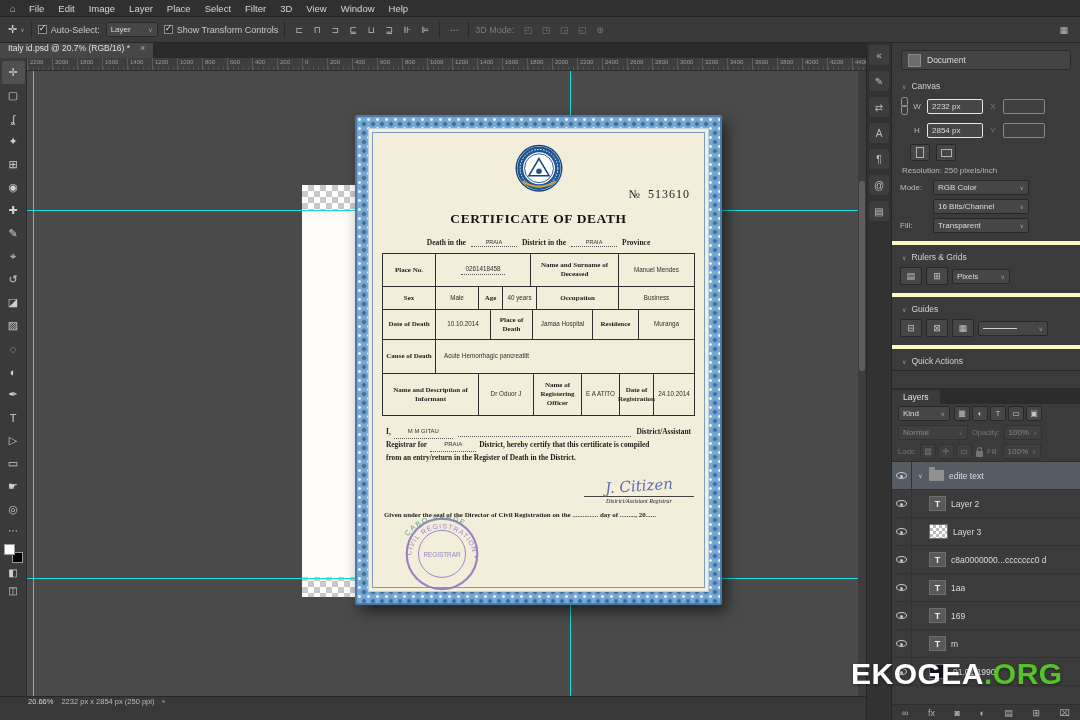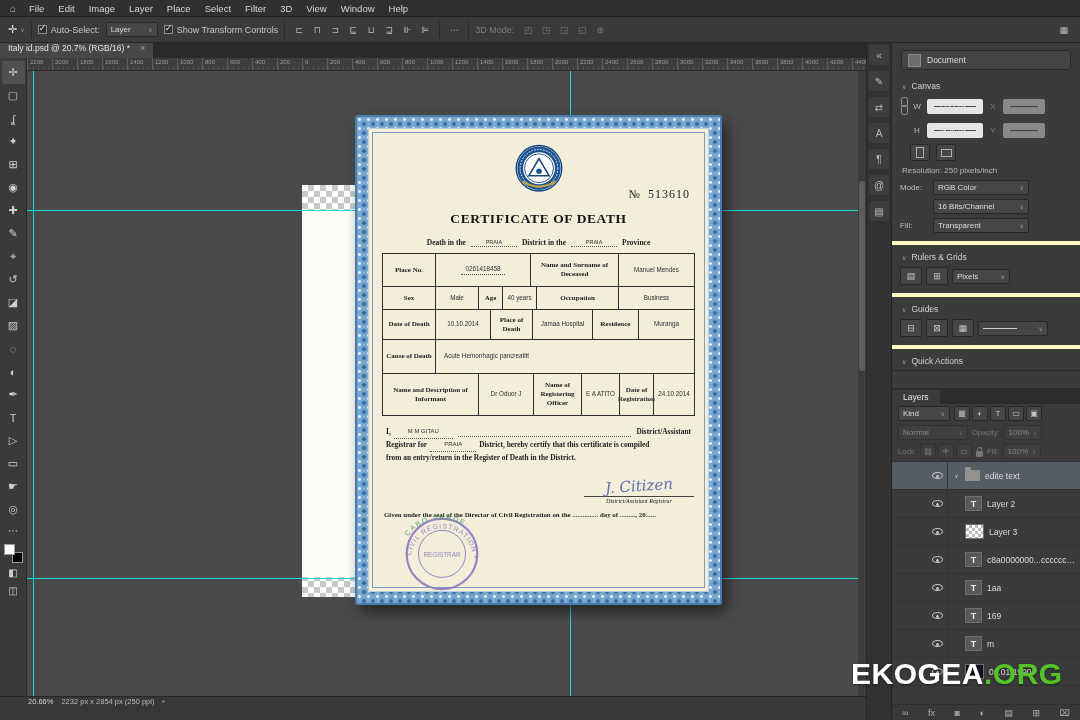--- a/index.html
+++ b/index.html
@@ -110,41 +110,41 @@
   .doc-row { padding:7px 9px 4px; }
   .doc-pill { background:#444; border:1px solid #2a2a2a; border-radius:3px; height:20px; display:flex; align-items:center; gap:6px; padding:0 6px; font-size:8.5px; color:#ddd; }
   .doc-thumb { width:13px; height:13px; background:#6d6d6d; border:1px solid #8b8b8b; flex:none; }
   .sec { display:flex; align-items:center; gap:5px; font-size:8.5px; color:#d2d2d2; padding:7px 10px 3px; }
   .sec-caret { font-size:6px; color:#9a9a9a; }
   .sec-top { border-top:4px solid #fef9c3; margin-top:6px; }
   .prow { display:flex; align-items:center; gap:5px; padding:2px 10px 2px 8px; font-size:8px; color:#bdbdbd; }
   .link-icon { position:relative; width:7px; height:20px; flex:none; }
   .link-icon::before,.link-icon::after { content:""; position:absolute; left:1px; width:5px; height:8px; border:1px solid #9a9a9a; border-radius:2.5px; }
   .link-icon::before { top:1px; } .link-icon::after { bottom:1px; }
-  .fieldbox { background:#464646; border:7px solid #e5e5e5; border-radius:2px; height:15px; display:inline-flex; align-items:center; padding:0 4px; font-size:8px; color:#ddd; }
+  .fieldbox { background:#464646; border:1px solid #e5e5e5; border-radius:2px; height:15px; display:inline-flex; align-items:center; padding:0 4px; font-size:8px; color:#ddd; }
   .w54 { width:56px; } .w44 { width:42px; } .w92 { width:96px; } .w70 { width:70px; } .w60 { width:58px; } .w40 { width:38px; }
   .lab { width:10px; text-align:center; flex:none; }
   .lab-w { width:28px; flex:none; }
   .orient { width:20px; height:17px; background:#464646; border:1px solid #282828; border-radius:2px; display:flex; align-items:center; justify-content:center; }
   .orient .p { width:8px; height:11px; border:1px solid #b0b0b0; }
   .orient .l { width:11px; height:8px; border:1px solid #b0b0b0; }
   .ptext { padding:3px 10px; font-size:8px; color:#b8b8b8; }
   .icon-btn { width:22px; height:18px; background:#464646; border:1px solid #282828; border-radius:2px; display:flex; align-items:center; justify-content:center; font-size:9px; color:#c3c3c3; flex:none; }
   .line-swatch { width:34px; border-top:1px solid #cfcfcf; }
 
   
   .layers-panel { position:absolute; left:0; right:0; top:345px; bottom:0; background:#3b3b3b; display:flex; flex-direction:column; }
   .layers-tabbar { height:16px; background:#2c2c2c; display:flex; align-items:flex-end; }
   .ltab { font-size:8.5px; color:#e3e3e3; background:#3b3b3b; padding:2px 11px; }
   .lrow { display:flex; align-items:center; gap:4px; padding:2px 6px; font-size:7.5px; color:#b9b9b9; }
   .mini-btn { width:16px; height:15px; display:flex; align-items:center; justify-content:center; background:#464646; border:1px solid #282828; border-radius:2px; font-size:8px; color:#c3c3c3; flex:none; }
   .padlock { display:inline-block; width:7px; height:6px; background:#bbb; border-radius:1px; position:relative; margin-top:4px; }
   .padlock::before { content:""; position:absolute; left:1px; top:-4px; width:3px; height:4px; border:1px solid #bbb; border-bottom:none; border-radius:3px 3px 0 0; }
   .layer-list { flex:1; overflow:hidden; border-top:1px solid #2e2e2e; }
-  .layer-row { display:flex; align-items:center; height:28px; border-bottom:1px solid #333; gap:5px; padding-right:4px;padding-left:36px; }
+  .layer-row { display:flex; align-items:center; height:28px; border-bottom:1px solid #333; gap:5px; padding-right:4px; }
   .layer-row.selected { background:#565c63; }
   .eye-box { width:20px; align-self:stretch; border-right:1px solid #333; display:flex; align-items:center; justify-content:center; flex:none; }
   .eye { width:11px; height:7px; border:1px solid #c5c5c5; border-radius:50%/50%; position:relative; display:inline-block; }
   .eye::after { content:""; position:absolute; left:3px; top:1.5px; width:3px; height:3px; border-radius:50%; background:#c5c5c5; }
   .caret { width:7px; font-size:6px; color:#ccc; text-align:center; flex:none; }
   .layer-thumb { flex:none; }
   .ic-folder { width:15px; height:11px; background:#919191; border-radius:1px; position:relative; }
   .ic-folder::before { content:""; position:absolute; top:-3px; left:0; width:6px; height:3px; background:#919191; border-radius:1px 1px 0 0; }
   .ic-T { width:17px; height:15px; background:#595959; border:1px solid #6e6e6e; color:#eee; font-size:9px; font-weight:bold; display:flex; align-items:center; justify-content:center; }
   .ic-T::before { content:"T"; }

